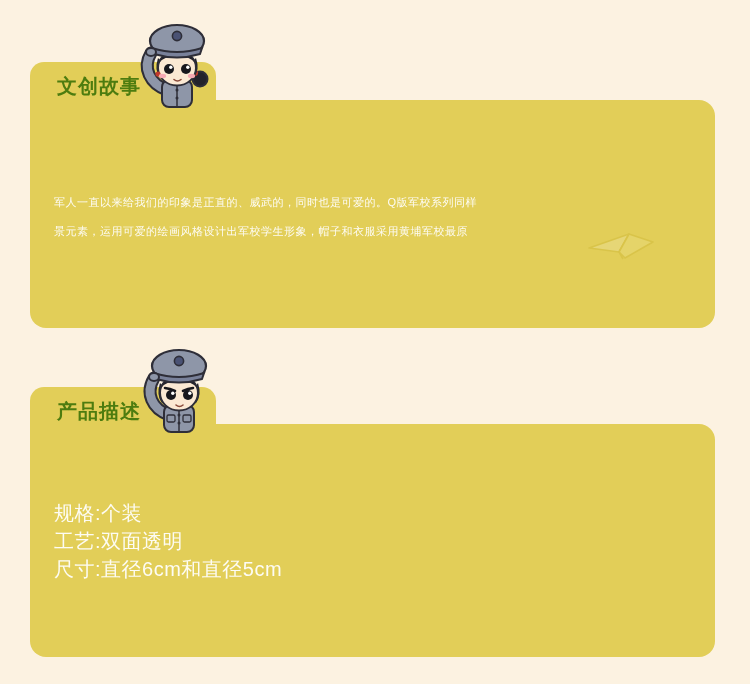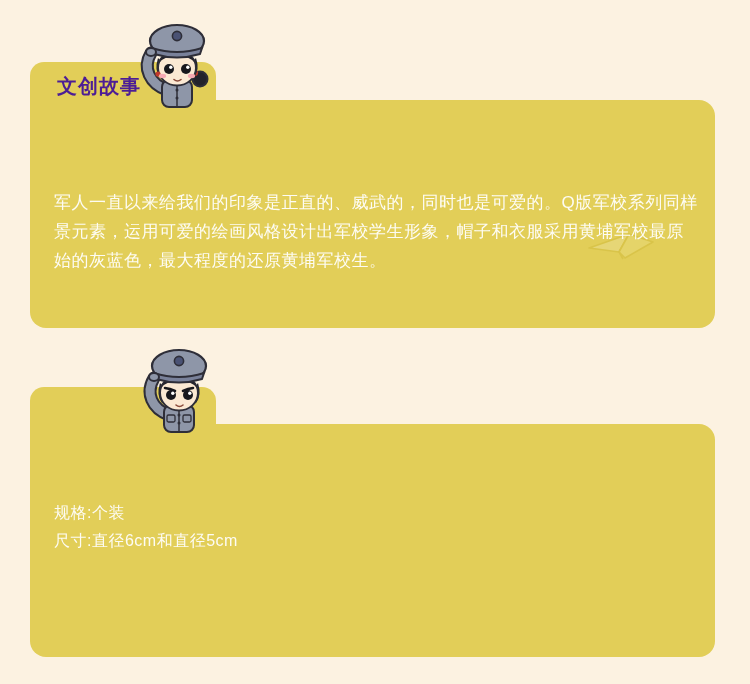--- a/index.html
+++ b/index.html
@@ -24,39 +24,39 @@
   .card-body {
     position: absolute; left: 0; right: 0;
     background: #E2CE58;
     border-radius: 0 16px 16px 16px;
   }
   #story-card .card-body { top: 38px; height: 228px; }
   #product-card .card-body { top: 37px; height: 233px; }
 
   .card-title {
     position: absolute; left: 27px; top: 11px;
-    font-size: 20px; font-weight: bold; color: #4c1d95;
+    font-size: 20px; font-weight: bold; color: #4d7c0f;
     letter-spacing: 1px; white-space: nowrap;
   }
 
   .mascot { position: absolute; }
   #story-mascot { left: 106px; top: -40px; width: 80px; height: 86px; }
   #product-mascot { left: 112px; top: -40px; width: 72px; height: 86px; }
 
   .story-text {
     position: absolute; left: 24px; top: 88px;
     color: rgba(255,255,255,0.93);
-    font-size: 17px; line-height: 29px; letter-spacing: 0.5px;
+    font-size: 11px; line-height: 29px; letter-spacing: 0.5px;
   }
   .story-text .line { white-space: nowrap; }
 
   .spec-list {
     position: absolute; left: 24px; top: 75px;
     color: rgba(255,255,255,0.93);
-    font-size: 16px; line-height: 28px; letter-spacing: 0.5px;
+    font-size: 20px; line-height: 28px; letter-spacing: 0.5px;
   }
   .spec-list .line { white-space: nowrap; }
 
   .watermark {
     position: absolute; left: 553px; top: 128px;
     width: 78px; height: 34px; opacity: 0.55;
   }
 </style>
 </head>
 <body>
@@ -68,21 +68,20 @@
     <svg class="watermark" viewBox="0 0 78 34">
       <g fill="none" stroke="#D2BC3E" stroke-width="1.6" stroke-linejoin="round">
         <path d="M6 20 L46 6 L36 24 Z" fill="#EADD8F"></path>
         <path d="M36 24 L46 6 L70 14 L42 30 Z" fill="#E8D978"></path>
         <path d="M36 24 L40 31"></path>
       </g>
     </svg>
     <div class="story-text">
       <div class="line">军人一直以来给我们的印象是正直的、威武的，同时也是可爱的。Q版军校系列同样</div>
       <div class="line">景元素，运用可爱的绘画风格设计出军校学生形象，帽子和衣服采用黄埔军校最原</div>
-      <div class="line">始的灰蓝色，最大程度的还原黄埔军校生。</div>
     </div>
   </div>
   <div class="card-title">文创故事</div>
 
   <svg class="mascot" id="story-mascot" viewBox="0 0 80 86">
 
     <path d="M31 68 C14 62 6 46 15 31" fill="none" stroke="#2E2E38" stroke-width="13" stroke-linecap="round"></path>
     <path d="M31 68 C14 62 6 46 15 31" fill="none" stroke="#8E96A8" stroke-width="9" stroke-linecap="round"></path>
 
     <rect x="26" y="58" width="30" height="27" rx="7" fill="#8E96A8" stroke="#2E2E38" stroke-width="2"></rect>
@@ -118,23 +117,25 @@
 
     <ellipse cx="15" cy="30" rx="5" ry="4" fill="#8E96A8" stroke="#2E2E38" stroke-width="2"></ellipse>
   </svg>
 </section>
 
 <section class="card-wrap" id="product-card">
   <div class="card-tab"></div>
   <div class="card-body">
     <div class="spec-list">
       <div class="line">规格:个装</div>
+      <div class="line">工艺:双面透明</div>
       <div class="line">尺寸:直径6cm和直径5cm</div>
     </div>
   </div>
+  <div class="card-title">产品描述</div>
 
   <svg class="mascot" id="product-mascot" viewBox="0 0 72 86">
 
     <path d="M27 68 C10 62 3 46 12 31" fill="none" stroke="#2E2E38" stroke-width="13" stroke-linecap="round"></path>
     <path d="M27 68 C10 62 3 46 12 31" fill="none" stroke="#8E96A8" stroke-width="9" stroke-linecap="round"></path>
 
     <rect x="22" y="58" width="30" height="27" rx="7" fill="#8E96A8" stroke="#2E2E38" stroke-width="2"></rect>
     <line x1="37" y1="62" x2="37" y2="84" stroke="#2E2E38" stroke-width="1.5"></line>
     <circle cx="37" cy="68" r="1.5" fill="#2E2E38"></circle>
     <circle cx="37" cy="76" r="1.5" fill="#2E2E38"></circle>

